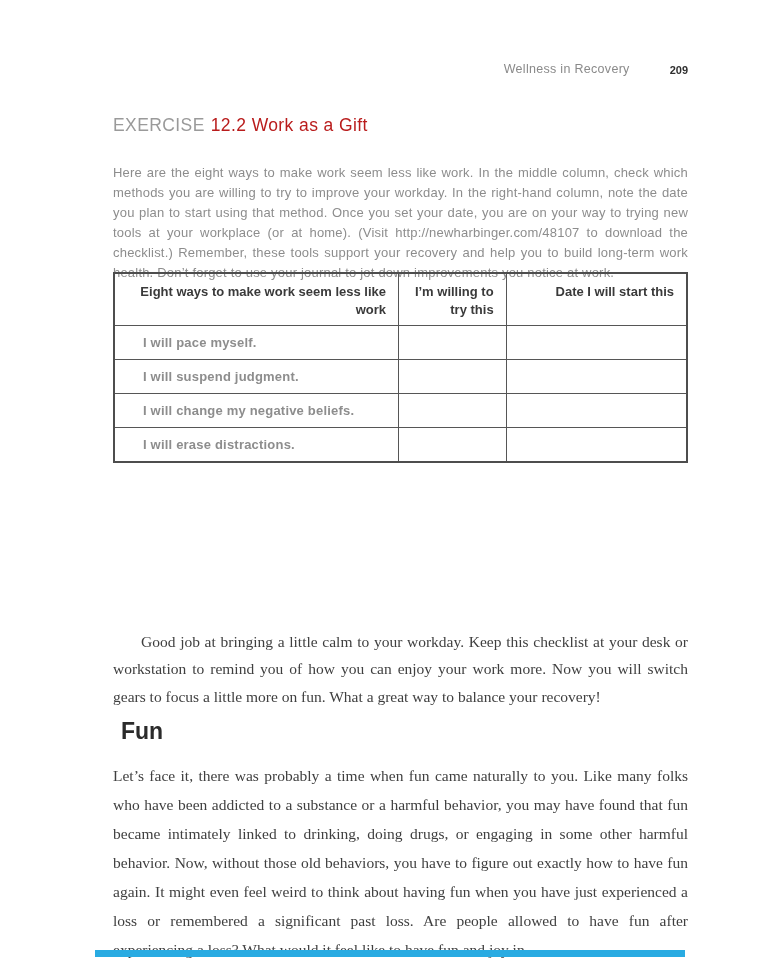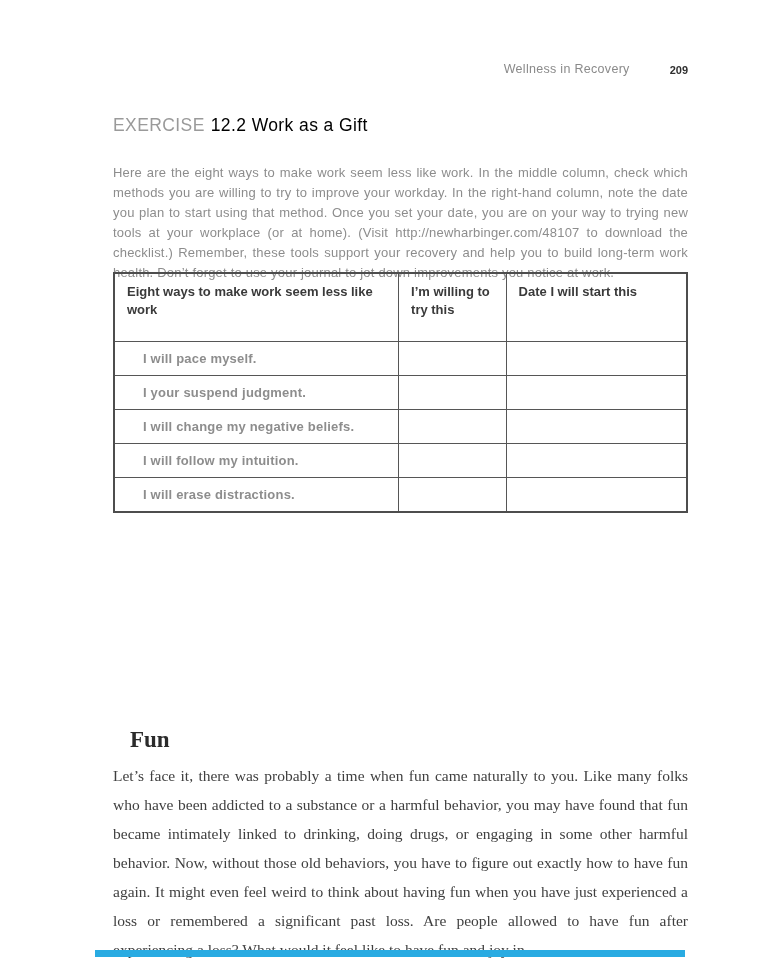--- a/index.html
+++ b/index.html
@@ -35,21 +35,21 @@
   
   .exercise-heading {
     position: absolute;
     top: 115px;
     left: 113px;
     font-size: 17.5px;
     letter-spacing: 0.4px;
     font-weight: normal;
   }
   .exercise-label { color: #9a9a9a; margin-right: 6px; margin-top: 36px; }
-  .exercise-title { color: #000000; }
+  .exercise-title { color: #b91c1c; }
   
   .exercise-intro {
     position: absolute;
     top: 150px;
     left: 113px;
     width: 575px;
     font-size: 13px;
     line-height: 20px;
     color: #8d8d8d;
     letter-spacing: 0.2px;
@@ -63,27 +63,28 @@
     width: 575px;
     border-collapse: collapse;
     border: 2px solid #4d4d4d;
   }
   .checklist-table th, .checklist-table td {
     border: 1.5px solid #565656;
     font-weight: normal;
     text-align: left;
   }
   .checklist-table th {
-    padding: 9px 12px 22px 12px;
+    padding: 9px 12px 6px 12px;
     height: 35px;
     vertical-align: top;
     font-size: 13px;
     font-weight: bold;
     color: #3a3a3a;
     line-height: 18px;
+    text-align: right;
   }
   .checklist-table td {
     padding: 0 28px;
     height: 33px;
     vertical-align: middle;
     font-size: 13px;
     color: #8d8d8d;
     letter-spacing: 0.2px;
     font-weight: bold;
   }
@@ -100,25 +101,25 @@
     font-size: 15.5px;
     line-height: 27.5px;
     color: #3f3f3f;
     text-align: justify;
     text-indent: 28px;
   }
   .fun-heading {
     position: absolute;
     top: 710px;
     left: 113px;
-    font-family: Liberation Serif, serif;
+    font-family: Liberation Sans, sans-serif;
     font-size: 23px;
     font-weight: bold;
     color: #2b2b2b;
-    margin: 17px;
+    margin: 8px;
   }
   .fun-paragraph {
     position: absolute;
     top: 745px;
     left: 113px;
     width: 575px;
     font-family: "Liberation Serif", serif;
     font-size: 15.5px;
     line-height: 29px;
     color: #3f3f3f;
@@ -158,42 +159,38 @@
         <th class="col-date">Date I will start this</th>
       </tr>
     </thead>
     <tbody>
       <tr>
         <td>I will pace myself.</td>
         <td></td>
         <td></td>
       </tr>
       <tr>
-        <td>I your suspend judgment.</td>
+        <td>I will suspend judgment.</td>
         <td></td>
         <td></td>
       </tr>
       <tr>
         <td>I will change my negative beliefs.</td>
-        <td></td>
-        <td></td>
-      </tr>
-      <tr>
-        <td>I will follow my intuition.</td>
         <td></td>
         <td></td>
       </tr>
       <tr>
         <td>I will erase distractions.</td>
         <td></td>
         <td></td>
       </tr>
     </tbody>
   </table>
 
+  <p class="closing-paragraph">Good job at bringing a little calm to your workday. Keep this checklist at your desk or workstation to remind you of how you can enjoy your work more. Now you will switch gears to focus a little more on fun. What a great way to balance your recovery!</p>
 
   <h1 class="fun-heading">Fun</h1>
 
   <p class="fun-paragraph">Let’s face it, there was probably a time when fun came naturally to you. Like many folks who have been addicted to a substance or a harmful behavior, you may have found that fun became intimately linked to drinking, doing drugs, or engaging in some other harmful behavior. Now, without those old behaviors, you have to figure out exactly how to have fun again. It might even feel weird to think about having fun when you have just experienced a loss or remembered a significant past loss. Are people allowed to have fun after experiencing a loss? What would it feel like to have fun and joy in</p>
 
   <div class="progress-bar"></div>
 
 </div>
 
 </body></html>

